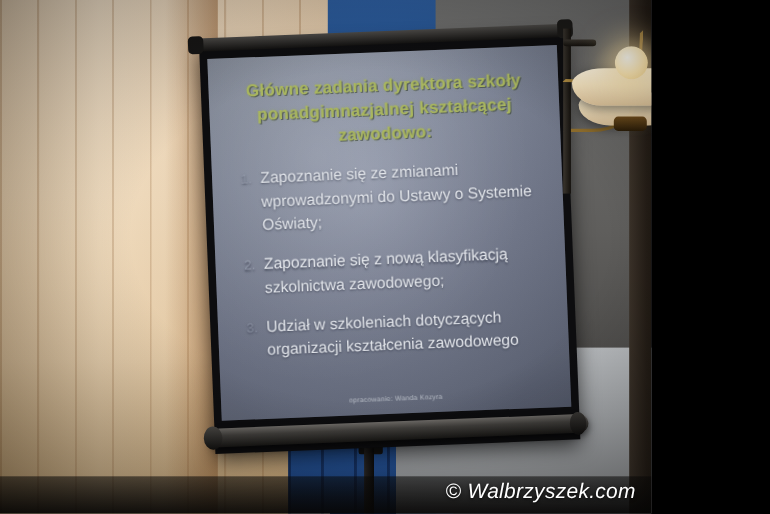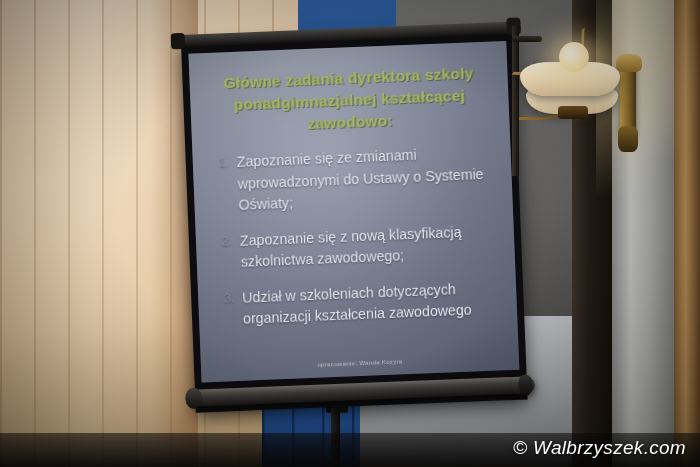--- a/index.html
+++ b/index.html
@@ -1,18 +1,18 @@
 <!DOCTYPE html>
 <html><head>
 <meta charset="utf-8">
 <title>Projection screen photo</title>
 <style>
   html,body{margin:0;padding:0;background:#000;}
   #scene{
-    position:relative;width:700px;height:467px;overflow:hidden;
+    position:relative;width:592px;height:467px;overflow:hidden;
     font-family:"Liberation Sans","DejaVu Sans",sans-serif;
     background:#0f172a;
   }
 
   
   .layer{position:absolute;}
 
   
   #blinds-left{
     left:0;top:0;width:300px;height:467px;

